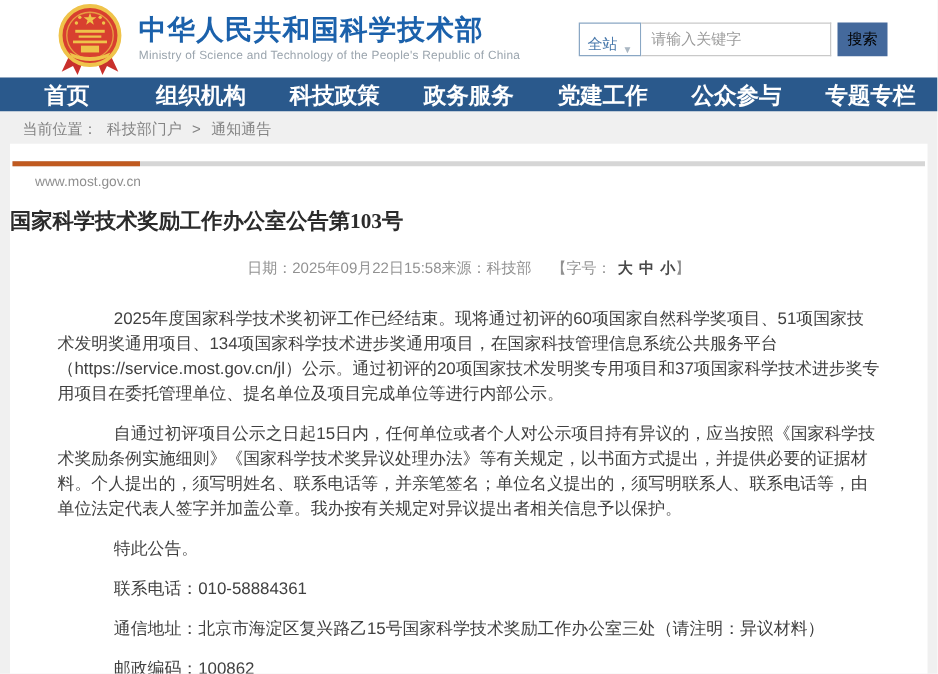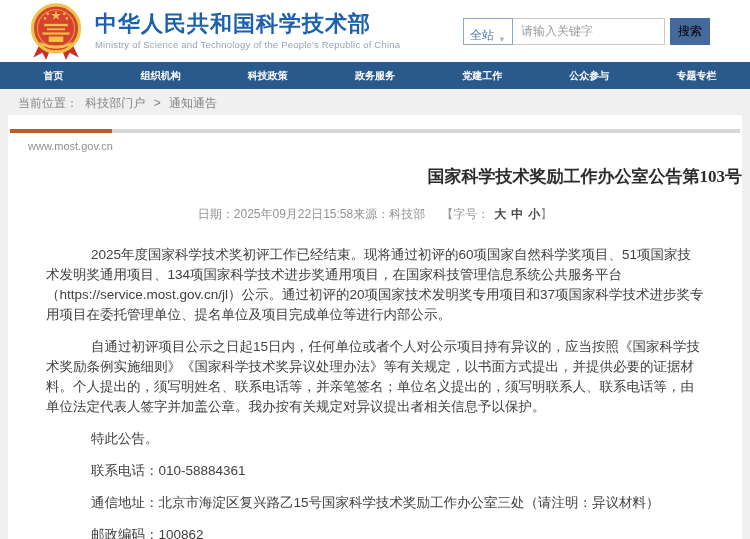--- a/index.html
+++ b/index.html
@@ -6,21 +6,21 @@
   html,body { width:750px; height:539px; overflow:hidden; }
   body {
     font-family:"Liberation Sans","DejaVu Sans",sans-serif;
     background:#f0f0f0;
     color:#404040;
   }
   
   .site-header{
     height:62px; background:#ffffff;
     display:flex; align-items:center; justify-content:space-between;
-    padding:0 40px 0 27px;
+    padding:0 40px 0 43px;
   }
   .brand{ display:flex; align-items:center; cursor:pointer; }
   .emblem{ width:58px; height:60px; display:block; margin-top:2px; }
   .brand-text{ margin-left:10px; }
   .site-title{
     font-size:22px; font-weight:bold; color:#1b61ab; letter-spacing:1px;
     line-height:24px;
   }
   .site-subtitle{ font-size:9.5px; color:#9aa4ad; margin-top:3px; letter-spacing:.2px; }
   .search{ display:flex; align-items:center; height:27px; }
@@ -40,41 +40,41 @@
     height:27px; width:40px; margin-left:5px; border:none; cursor:pointer;
     background:#44699c; color:#000000; font-size:12px;
     font-family:"Liberation Sans","DejaVu Sans",sans-serif;
   }
   
   .main-nav{
     height:27px; background:#2a598c; display:flex; align-items:stretch;
   }
   .nav-item{
     flex:1; display:flex; align-items:center; justify-content:center;
-    color:#ffffff; font-size:10px; font-weight:600; text-decoration:none;
+    color:#ffffff; font-size:18px; font-weight:600; text-decoration:none;
     cursor:pointer;
   }
   
   .breadcrumb{
     height:26px; padding:6px 0 0 18px; font-size:12px; color:#848484;
   }
   .breadcrumb a{ color:#848484; text-decoration:none; cursor:pointer; }
   .breadcrumb .sep{ margin:0 5px; }
   .breadcrumb .lbl{ margin-right:4px; }
   
   .card{
     background:#ffffff; margin:0 8px; height:424px; overflow:hidden;
   }
   .topline{
     height:4px; background:#d6d6d6; margin:14px 2px 0 2px; display:flex;
   }
   .topline-accent{ width:102px; height:4px; background:#c05a20; display:block; }
   .source-url{ margin:7px 0 0 20px; font-size:11px; color:#8f8f8f; }
   .article-title{
-    margin-top:13px; text-align:right;
+    margin-top:13px; text-align:left;
     font-family:"Liberation Serif","DejaVu Serif",serif;
     font-size:17px; font-weight:bold; color:#2b2b2b;
   }
   .meta{
     margin-top:18px; text-align:center; font-size:12px; color:#919191;
   }
   .meta .gap-l{ }
   .meta .fs{
     color:#4a4a4a; font-weight:bold; text-decoration:none; cursor:pointer;
     margin-left:5px;

